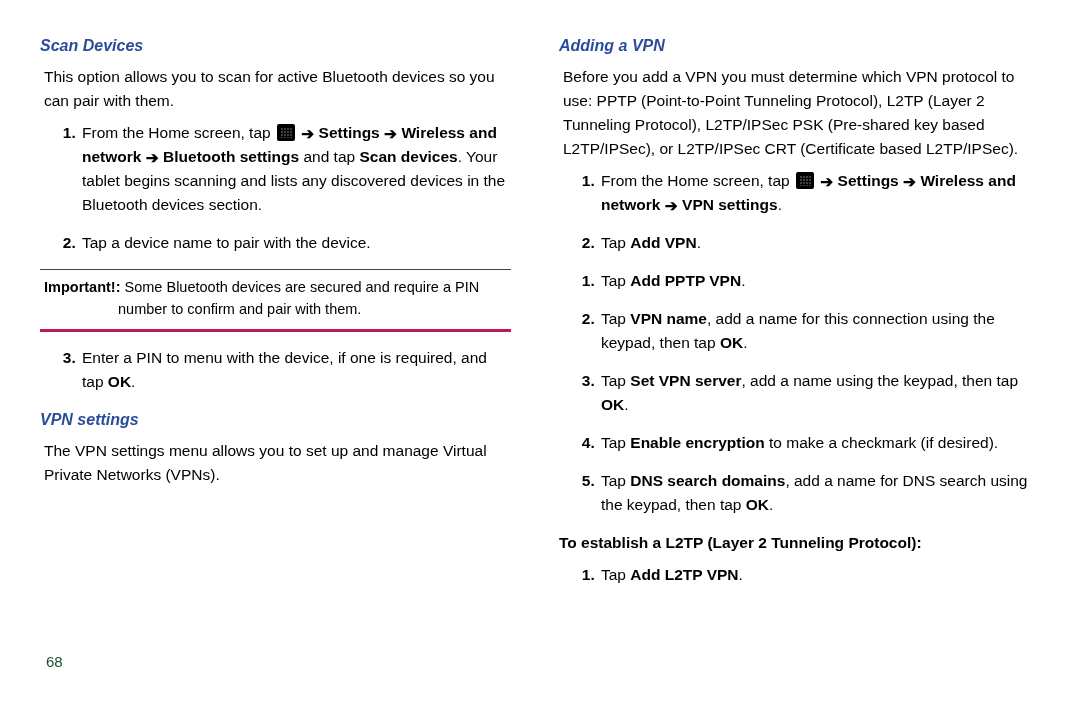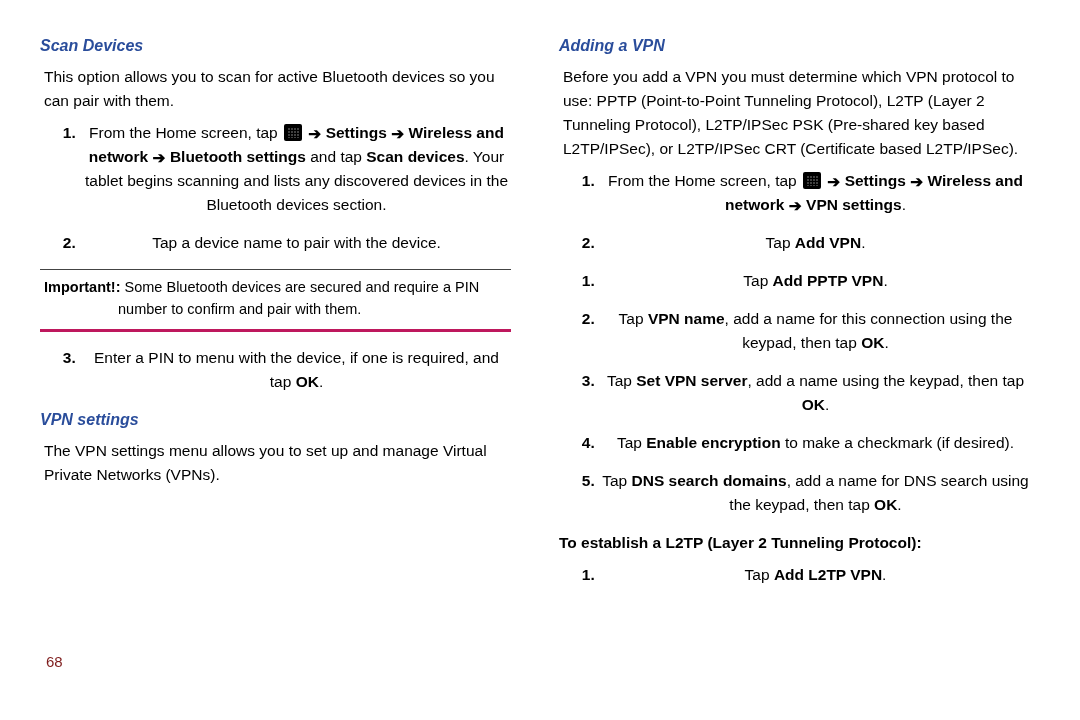--- a/index.html
+++ b/index.html
@@ -36,21 +36,20 @@
     margin: 4px 0 6px 0;
   }
   p { margin: 6px 4px; }
   ol {
     margin: 6px 0 6px 10px;
     padding-left: 30px;
   }
   ol li {
     padding-left: 2px;
     margin: 8px 0 14px 0;
-    text-align: center;
   }
   ol li::marker { font-weight: 700; }
   .bold { font-weight: 700; }
   .arrow {
     font-family: "Arial Unicode MS", Arial, sans-serif;
     font-weight: 700;
     display: inline-block;
     transform: translateY(1px);
   }
   .note-box {
@@ -90,21 +89,21 @@
     background-size: 3px 3px;
     background-position: 0.5px 0.5px;
   }
   .pgnum {
     position: absolute;
     left: 46px;
     bottom: 22px;
     font-size: 15px;
     font-family: Arial, Helvetica, sans-serif;
     font-stretch: condensed;
-    color: #7f1d1d;
+    color: #14532d;
   }
   .subhead {
     font-weight: 700;
     margin: 14px 0 2px 0;
   }
 </style>
 </head>
 <body>
 
 <div class="page">

